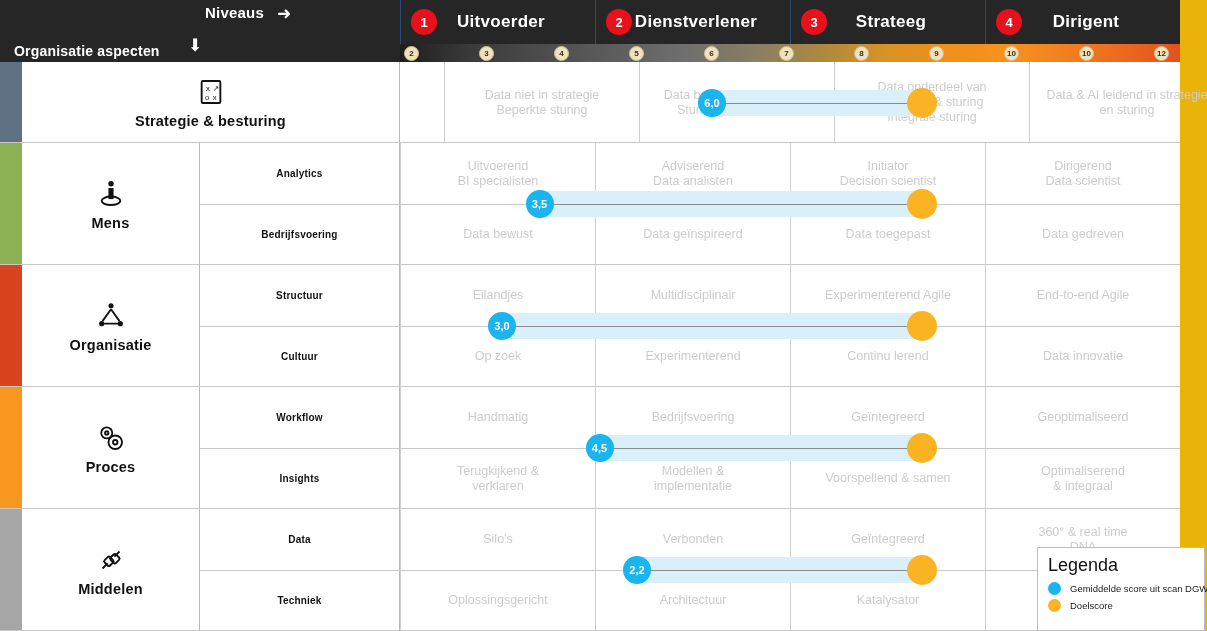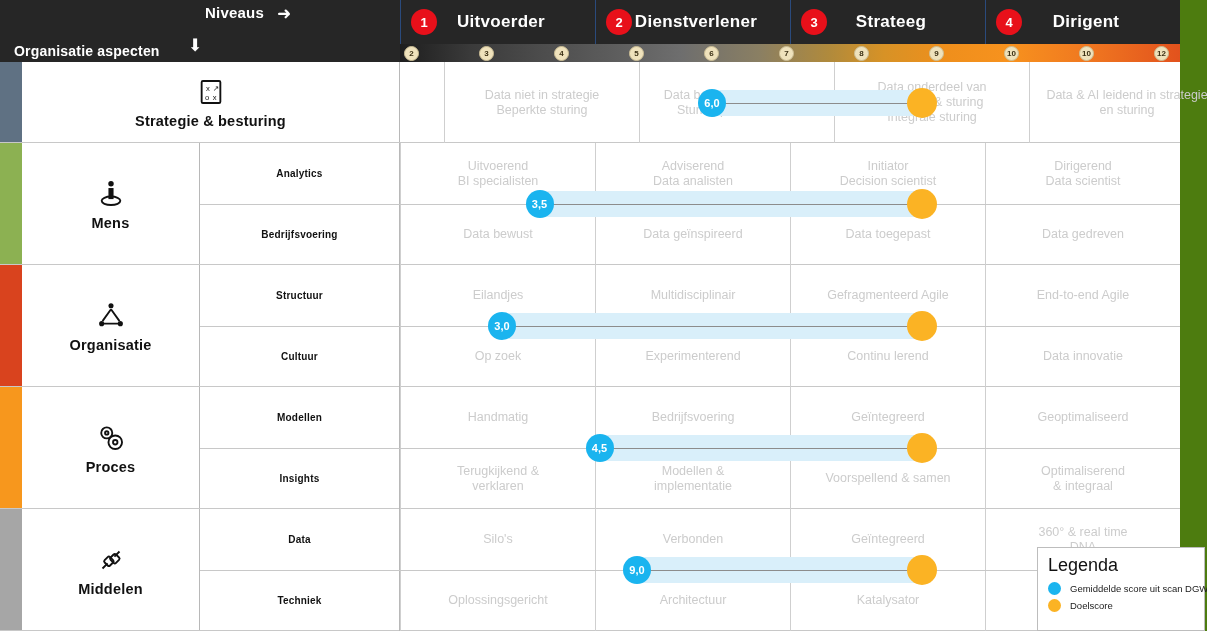--- a/index.html
+++ b/index.html
@@ -4,21 +4,21 @@
 <title>Data Volwassenheidsmodel</title>
 <style>
   html,body{margin:0;padding:0;background:#000;}
   body{
     font-family:"Liberation Sans","DejaVu Sans",sans-serif;
     -webkit-font-smoothing:antialiased;
   }
   #page{
     position:relative;
     width:1207px;height:631px;
-    background:#4d7c0f;
+    background:#eab308;
     overflow:hidden;
   }
   
   #frame{
     position:absolute;left:0;top:0;
     width:1180px;height:631px;
     background:#ffffff;
     box-sizing:border-box;
   }
   
@@ -320,21 +320,21 @@
                 <circle cx="31" cy="29" r="3" fill="#111" stroke="none"></circle>
                 <path d="M20 12 L10 26 M20 12 L30 26 M11 29 L29 29"></path>
               </svg></span>
             <span class="aspect-label">Organisatie</span>
           </div>
           <div class="subrow" style="top: 0px; height: 61px;">
             <div class="subname">Structuur</div>
             <div class="cells">
               <div class="cell">Eilandjes</div>
               <div class="cell">Multidisciplinair</div>
-              <div class="cell">Gefragmenteerd Agile</div>
+              <div class="cell">Experimenterend Agile</div>
               <div class="cell">End-to-end Agile</div>
             </div>
           </div>
           <div class="subrow" style="top: 61px; height: 61px;">
             <div class="subname">Cultuur</div>
             <div class="cells">
               <div class="cell">Op zoek</div>
               <div class="cell">Experimenterend</div>
               <div class="cell">Continu lerend</div>
               <div class="cell">Data innovatie</div>
@@ -347,21 +347,21 @@
           <div class="aspect">
             <span class="aspect-icon"><svg xmlns="http://www.w3.org/2000/svg" viewBox="0 0 40 40" fill="none" stroke="#111" stroke-width="2.2">
                 <circle cx="15" cy="14" r="6.5"></circle>
                 <circle cx="15" cy="14" r="2"></circle>
                 <circle cx="25" cy="25" r="8"></circle>
                 <circle cx="25" cy="25" r="2.6"></circle>
               </svg></span>
             <span class="aspect-label">Proces</span>
           </div>
           <div class="subrow" style="top: 0px; height: 61px;">
-            <div class="subname">Modellen</div>
+            <div class="subname">Workflow</div>
             <div class="cells">
               <div class="cell">Handmatig</div>
               <div class="cell">Bedrijfsvoering</div>
               <div class="cell">Geïntegreerd</div>
               <div class="cell">Geoptimaliseerd</div>
             </div>
           </div>
           <div class="subrow" style="top: 61px; height: 61px;">
             <div class="subname">Insights</div>
             <div class="cells">
@@ -422,21 +422,21 @@
         <div class="trackline" style="left: 502px; top: 326px; width: 420px;"></div>
         <div class="dot-orange" style="left: 922px; top: 326px;"></div>
         <div class="dot-blue" style="left: 502px; top: 326px;">3,0</div>
         <div class="track" style="left: 599.5px; top: 435px; width: 322.5px;"></div>
         <div class="trackline" style="left: 599.5px; top: 448px; width: 322.5px;"></div>
         <div class="dot-orange" style="left: 922px; top: 448px;"></div>
         <div class="dot-blue" style="left: 599.5px; top: 448px;">4,5</div>
         <div class="track" style="left: 637px; top: 557px; width: 285px;"></div>
         <div class="trackline" style="left: 637px; top: 570px; width: 285px;"></div>
         <div class="dot-orange" style="left: 922px; top: 570px;"></div>
-        <div class="dot-blue" style="left: 637px; top: 570px;">9,0</div>
+        <div class="dot-blue" style="left: 637px; top: 570px;">2,2</div>
       </div>
 
     <div id="legend">
       <div class="legend-title">Legenda</div>
       <div id="legend-items">
           <div class="legend-row">
             <span class="legend-swatch" style="background: rgb(26, 180, 239);"></span>
             <span class="legend-text">Gemiddelde score uit scan DGW</span>
           </div>
           <div class="legend-row">

